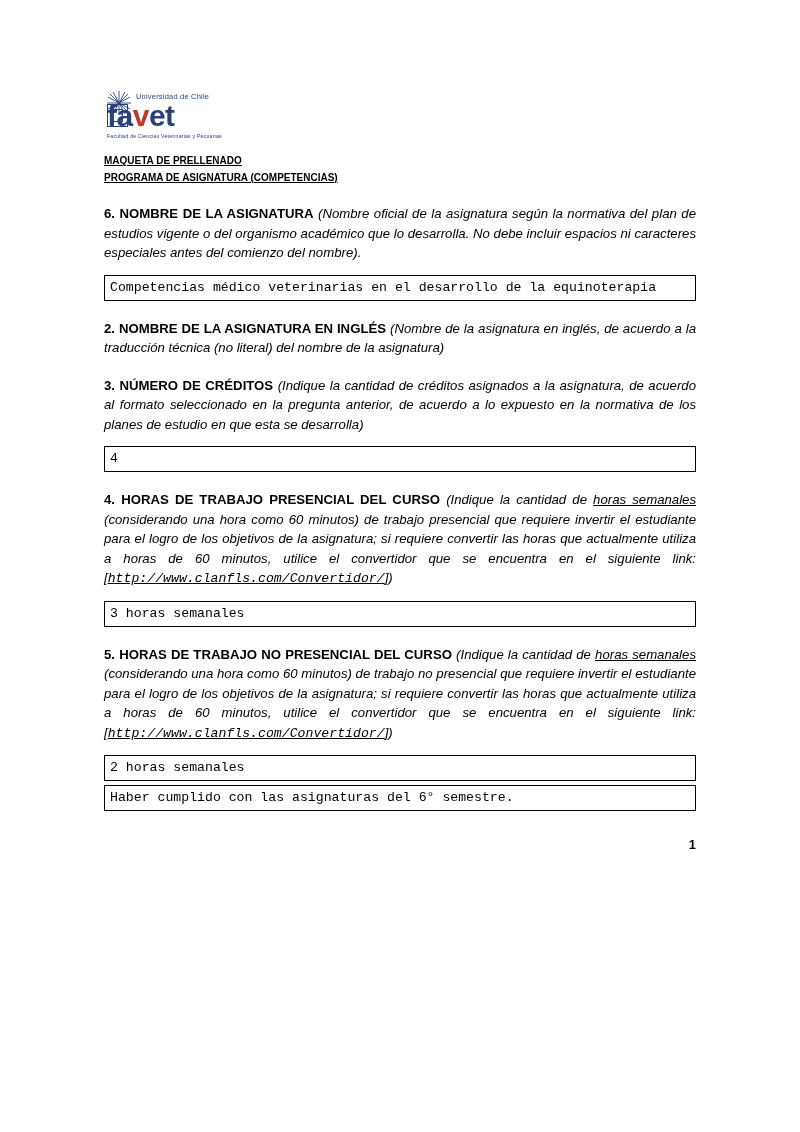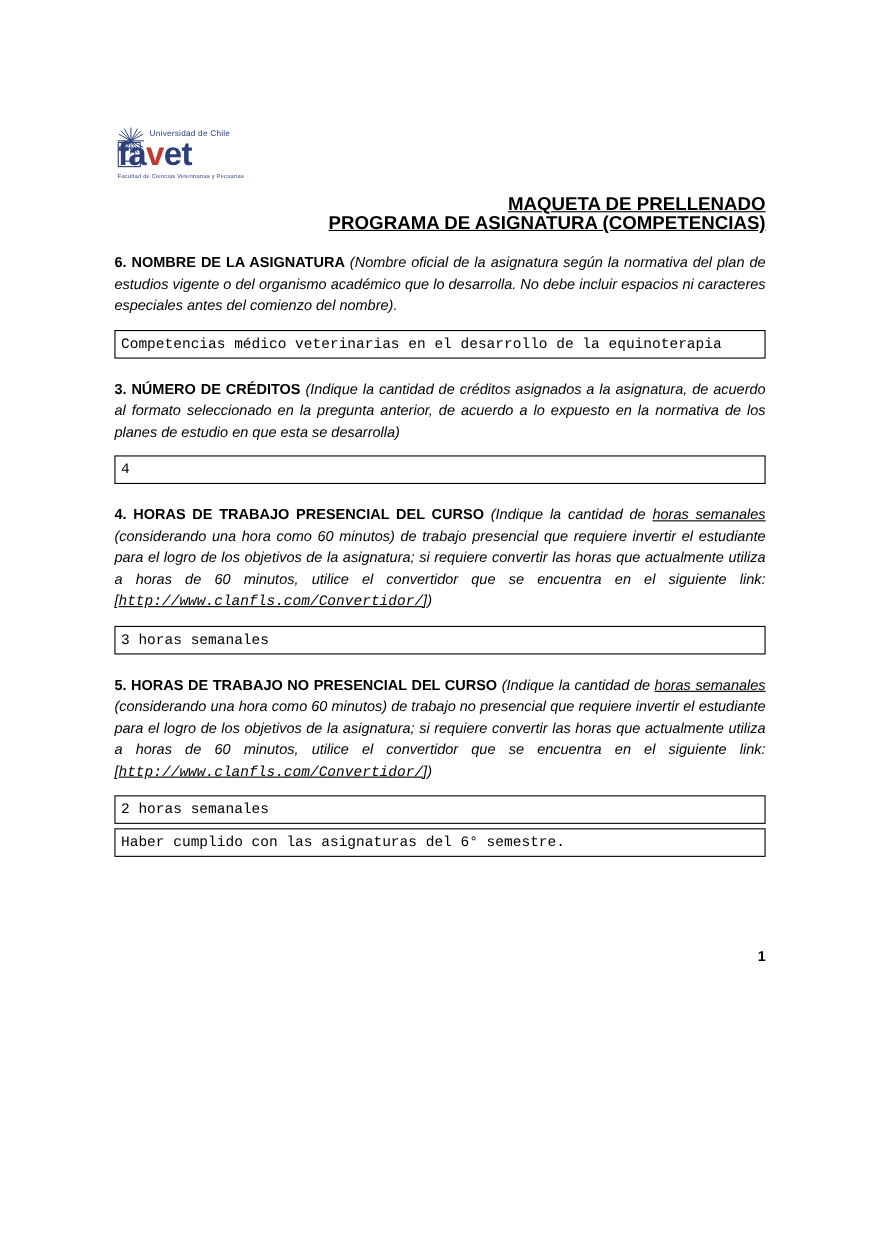--- a/index.html
+++ b/index.html
@@ -14,21 +14,20 @@
     color: #000000;
     position: relative;
     overflow: hidden;
   }
   .page {
     position: relative;
     width: 800px;
     height: 940px;
     box-sizing: border-box;
     padding: 88px 104px 0 104px;
-    margin-top: 25px;
   }
 
   
   .logo-block {
     position: relative;
     width: 200px;
     height: 58px;
     margin-bottom: 6px;
   }
   .logo-starburst {
@@ -85,23 +84,23 @@
     left: 3px;
     top: 45px;
     font-size: 5.2px;
     color: #2b3f7a;
     letter-spacing: .2px;
     white-space: nowrap;
   }
 
   
   .doc-title {
-    text-align: right;
-    font-weight: bold;
-    font-size: 17px;
+    text-align: left;
+    font-weight: bold;
+    font-size: 10px;
     line-height: 17px;
     margin-top: 4px;
   }
   .doc-title div { text-decoration: underline; }
 
   
   .section {
     margin-top: 18px;
     font-size: 13.2px;
     line-height: 19.5px;
@@ -179,20 +178,24 @@
     <div>MAQUETA DE PRELLENADO</div>
     <div>PROGRAMA DE ASIGNATURA (COMPETENCIAS)</div>
   </div>
 
   <div class="section">
     <span class="heading">6. NOMBRE DE LA ASIGNATURA</span>
     <span class="hint">(Nombre oficial de la asignatura según la normativa del plan de estudios vigente o del organismo académico que lo desarrolla. No debe incluir espacios ni caracteres especiales antes del comienzo del nombre).</span>
   </div>
   <div class="answer-box">Competencias médico veterinarias en el desarrollo de la equinoterapia</div>
 
+  <div class="section">
+    <span class="heading">2. NOMBRE DE LA ASIGNATURA EN INGLÉS</span>
+    <span class="hint">(Nombre de la asignatura en inglés, de acuerdo a la traducción técnica (no literal) del nombre de la asignatura)</span>
+  </div>
 
   <div class="section">
     <span class="heading">3. NÚMERO DE CRÉDITOS</span>
     <span class="hint">(Indique la cantidad de créditos asignados a la asignatura, de acuerdo al formato seleccionado en la pregunta anterior, de acuerdo a lo expuesto en la normativa de los planes de estudio en que esta se desarrolla)</span>
   </div>
   <div class="answer-box">4</div>
 
   <div class="section">
     <span class="heading">4. HORAS DE TRABAJO PRESENCIAL DEL CURSO</span>
     <span class="hint">(Indique la cantidad de</span>

